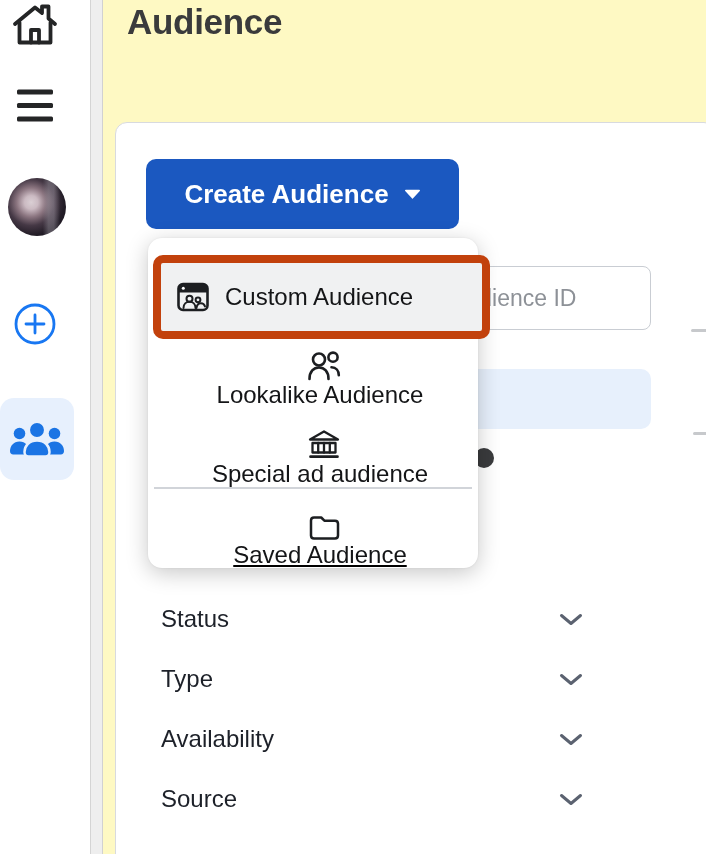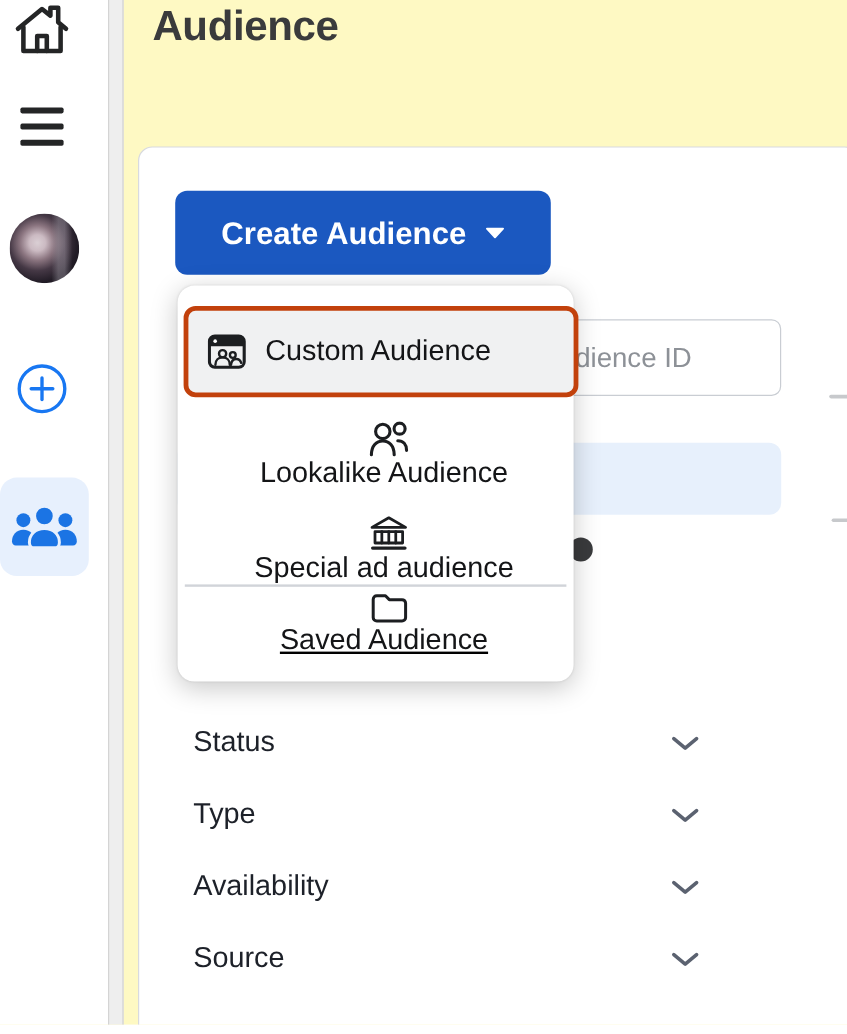--- a/index.html
+++ b/index.html
@@ -51,24 +51,24 @@
   .filter-row{position:absolute;left:45px;width:422px;height:40px;display:flex;align-items:center;
     justify-content:space-between;cursor:pointer;}
   .filter-row .flabel{font-size:24px;color:#1d2129;}
   .f-status{top:476px;} .f-type{top:536px;} .f-availability{top:596px;} .f-source{top:656px;}
   
   .dropdown{position:absolute;left:32px;top:115px;width:330px;height:330px;background:#ffffff;border-radius:14px;
     box-shadow:0 5px 22px rgba(0,0,0,.22), 0 0 2px rgba(0,0,0,.08);z-index:5;}
   .menu-row{position:absolute;left:0;width:330px;height:40px;display:flex;align-items:center;cursor:pointer;flex-direction:column;}
   .menu-row .icon-box{width:36px;display:flex;justify-content:center;margin-left:22px;}
   .menu-row .mlabel{font-size:24px;color:#141517;margin-left:14px;white-space:nowrap;}
-  .row-lookalike{top:113px;} .row-special{top:190px;} .row-saved{top:254px;text-decoration:underline;}
+  .row-lookalike{top:113px;} .row-special{top:190px;} .row-saved{top:275px;text-decoration:underline;}
   .menu-divider{position:absolute;left:6px;top:249px;width:318px;height:1.5px;background:#d1d4d9;}
   
-  .annotation-box{position:absolute;left:5px;top:17px;width:321px;height:68px;border:4px solid #c2410c;
+  .annotation-box{position:absolute;left:5px;top:17px;width:321px;height:68px;border:8px solid #c2410c;
     border-radius:10px;background:#f0f1f2;display:flex;align-items:center;cursor:pointer;}
   .annotation-box .icon-box{width:36px;display:flex;justify-content:center;margin-left:14px;}
   .annotation-box .mlabel{font-size:24px;color:#141517;margin-left:14px;white-space:nowrap;}
   svg{display:block;}
 </style>
 </head>
 <body>
 
 <div id="screen">
 

